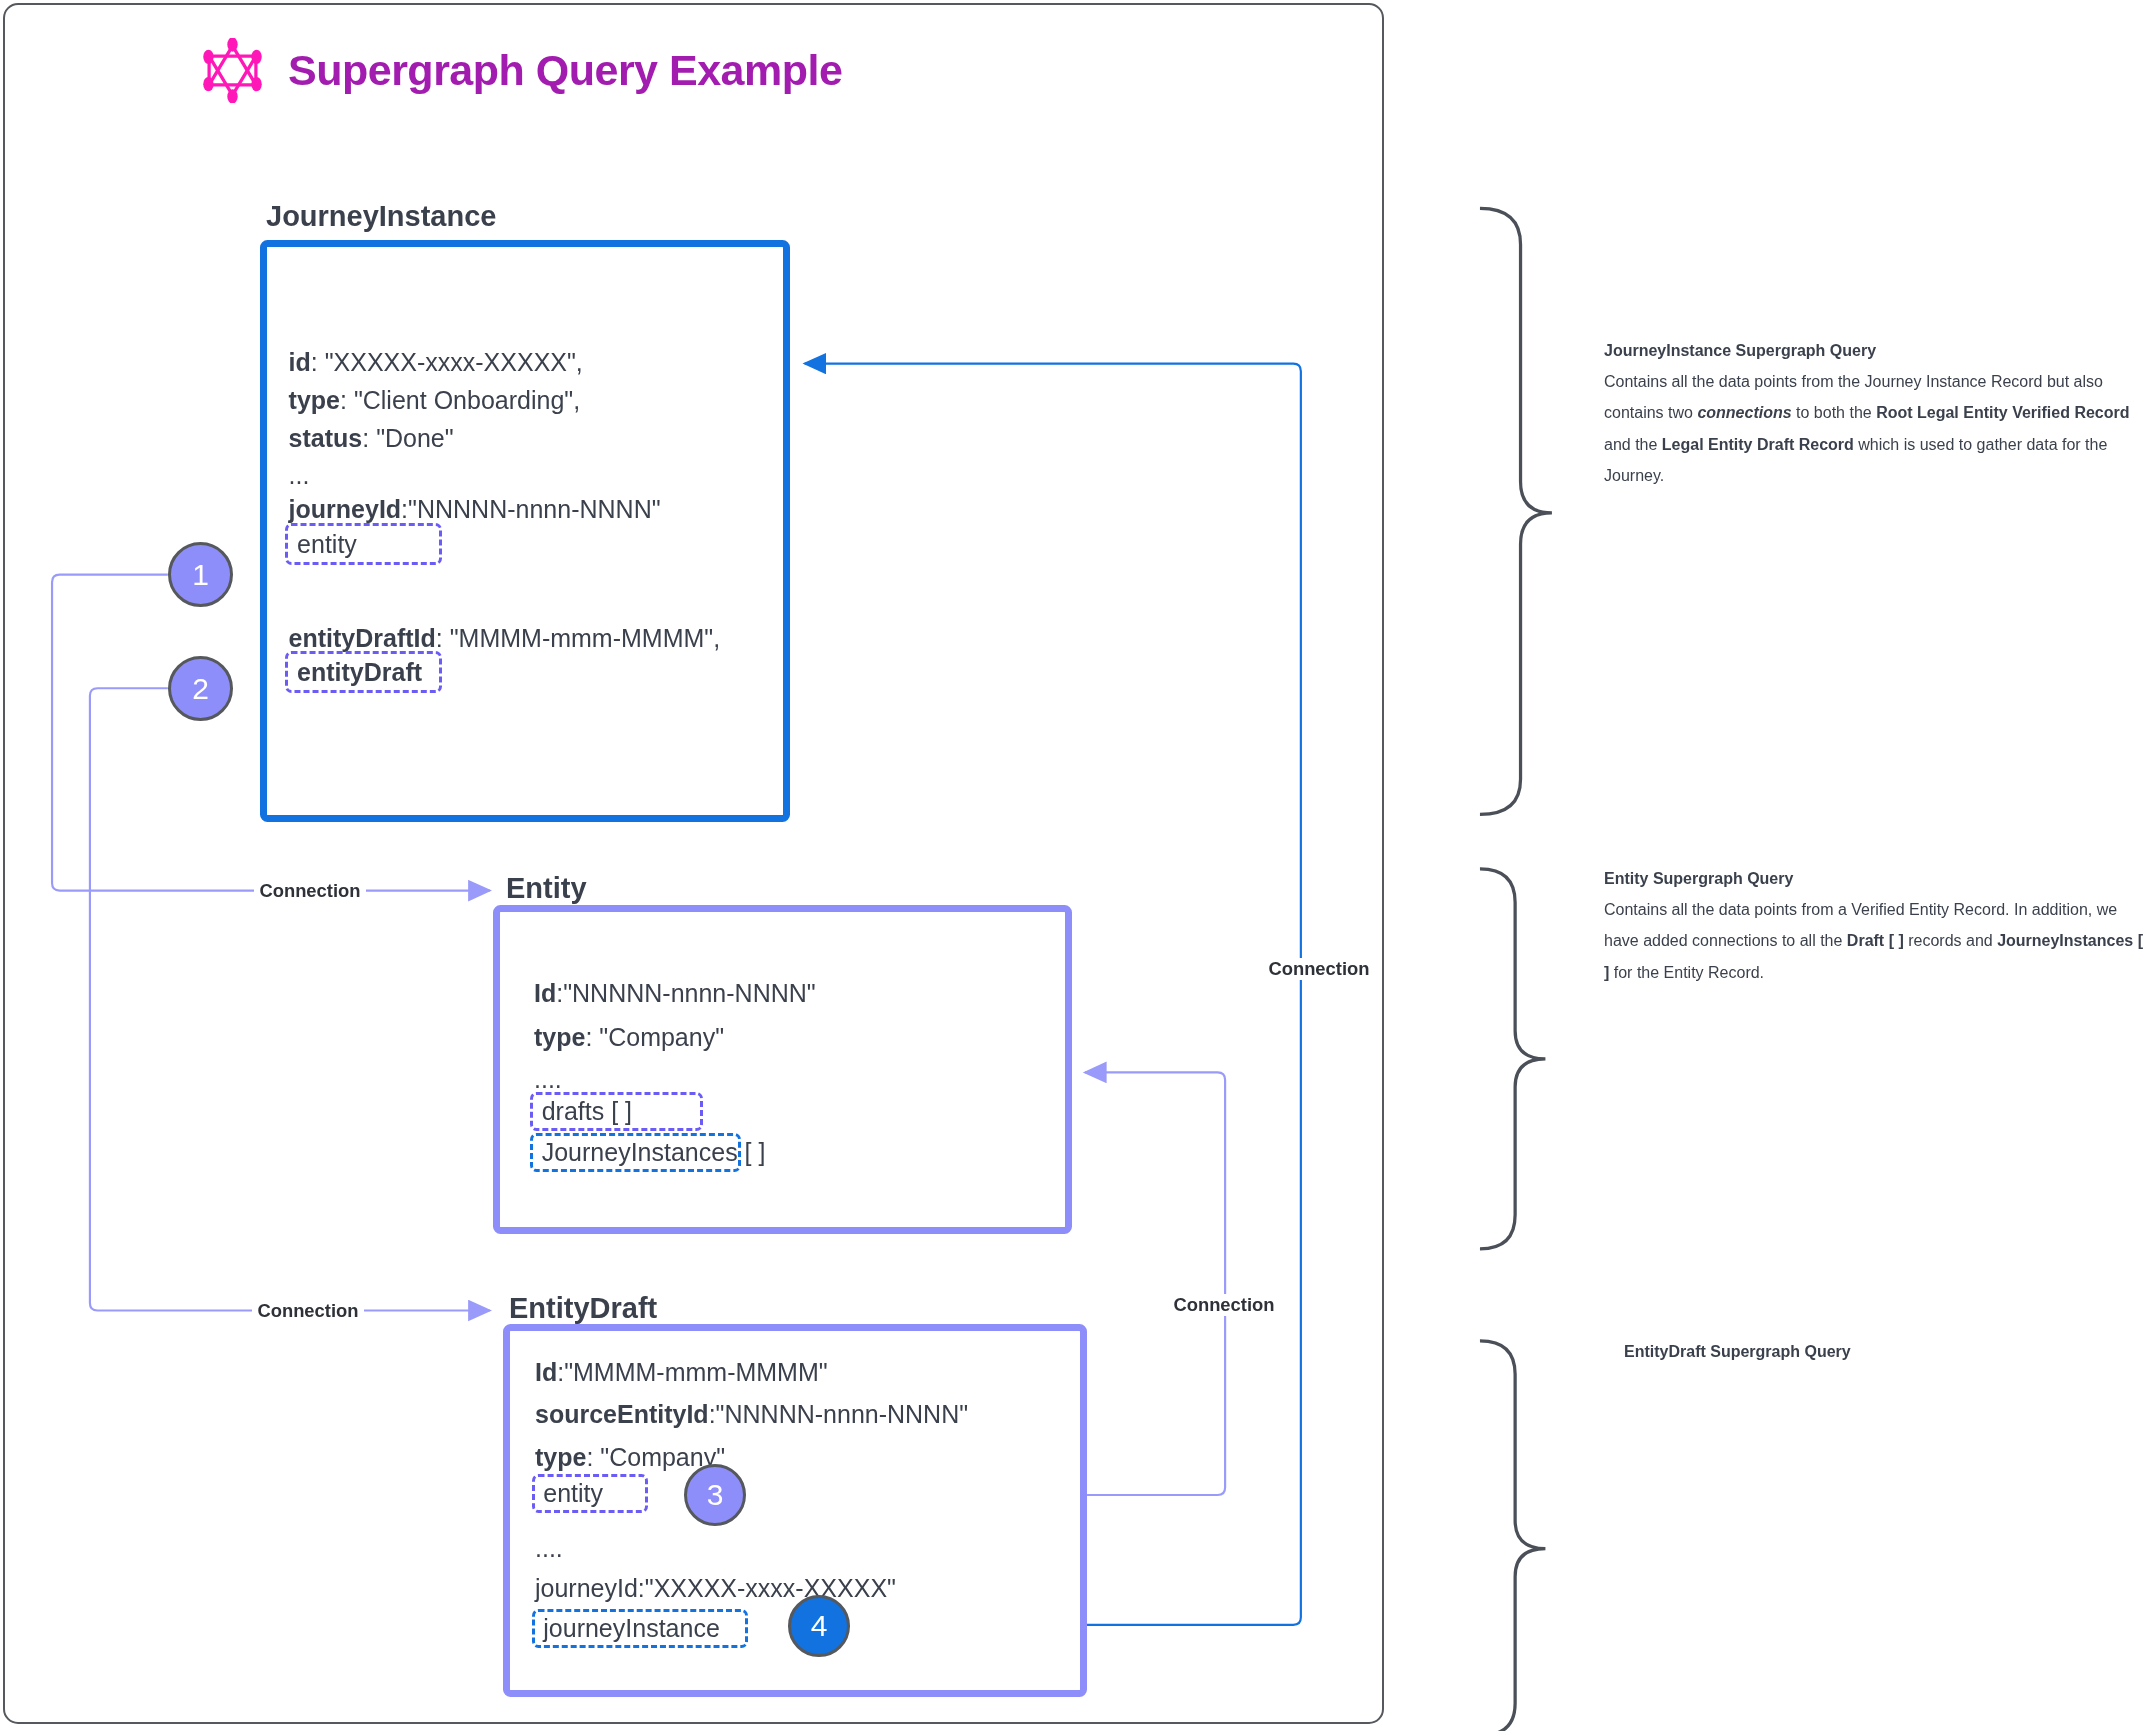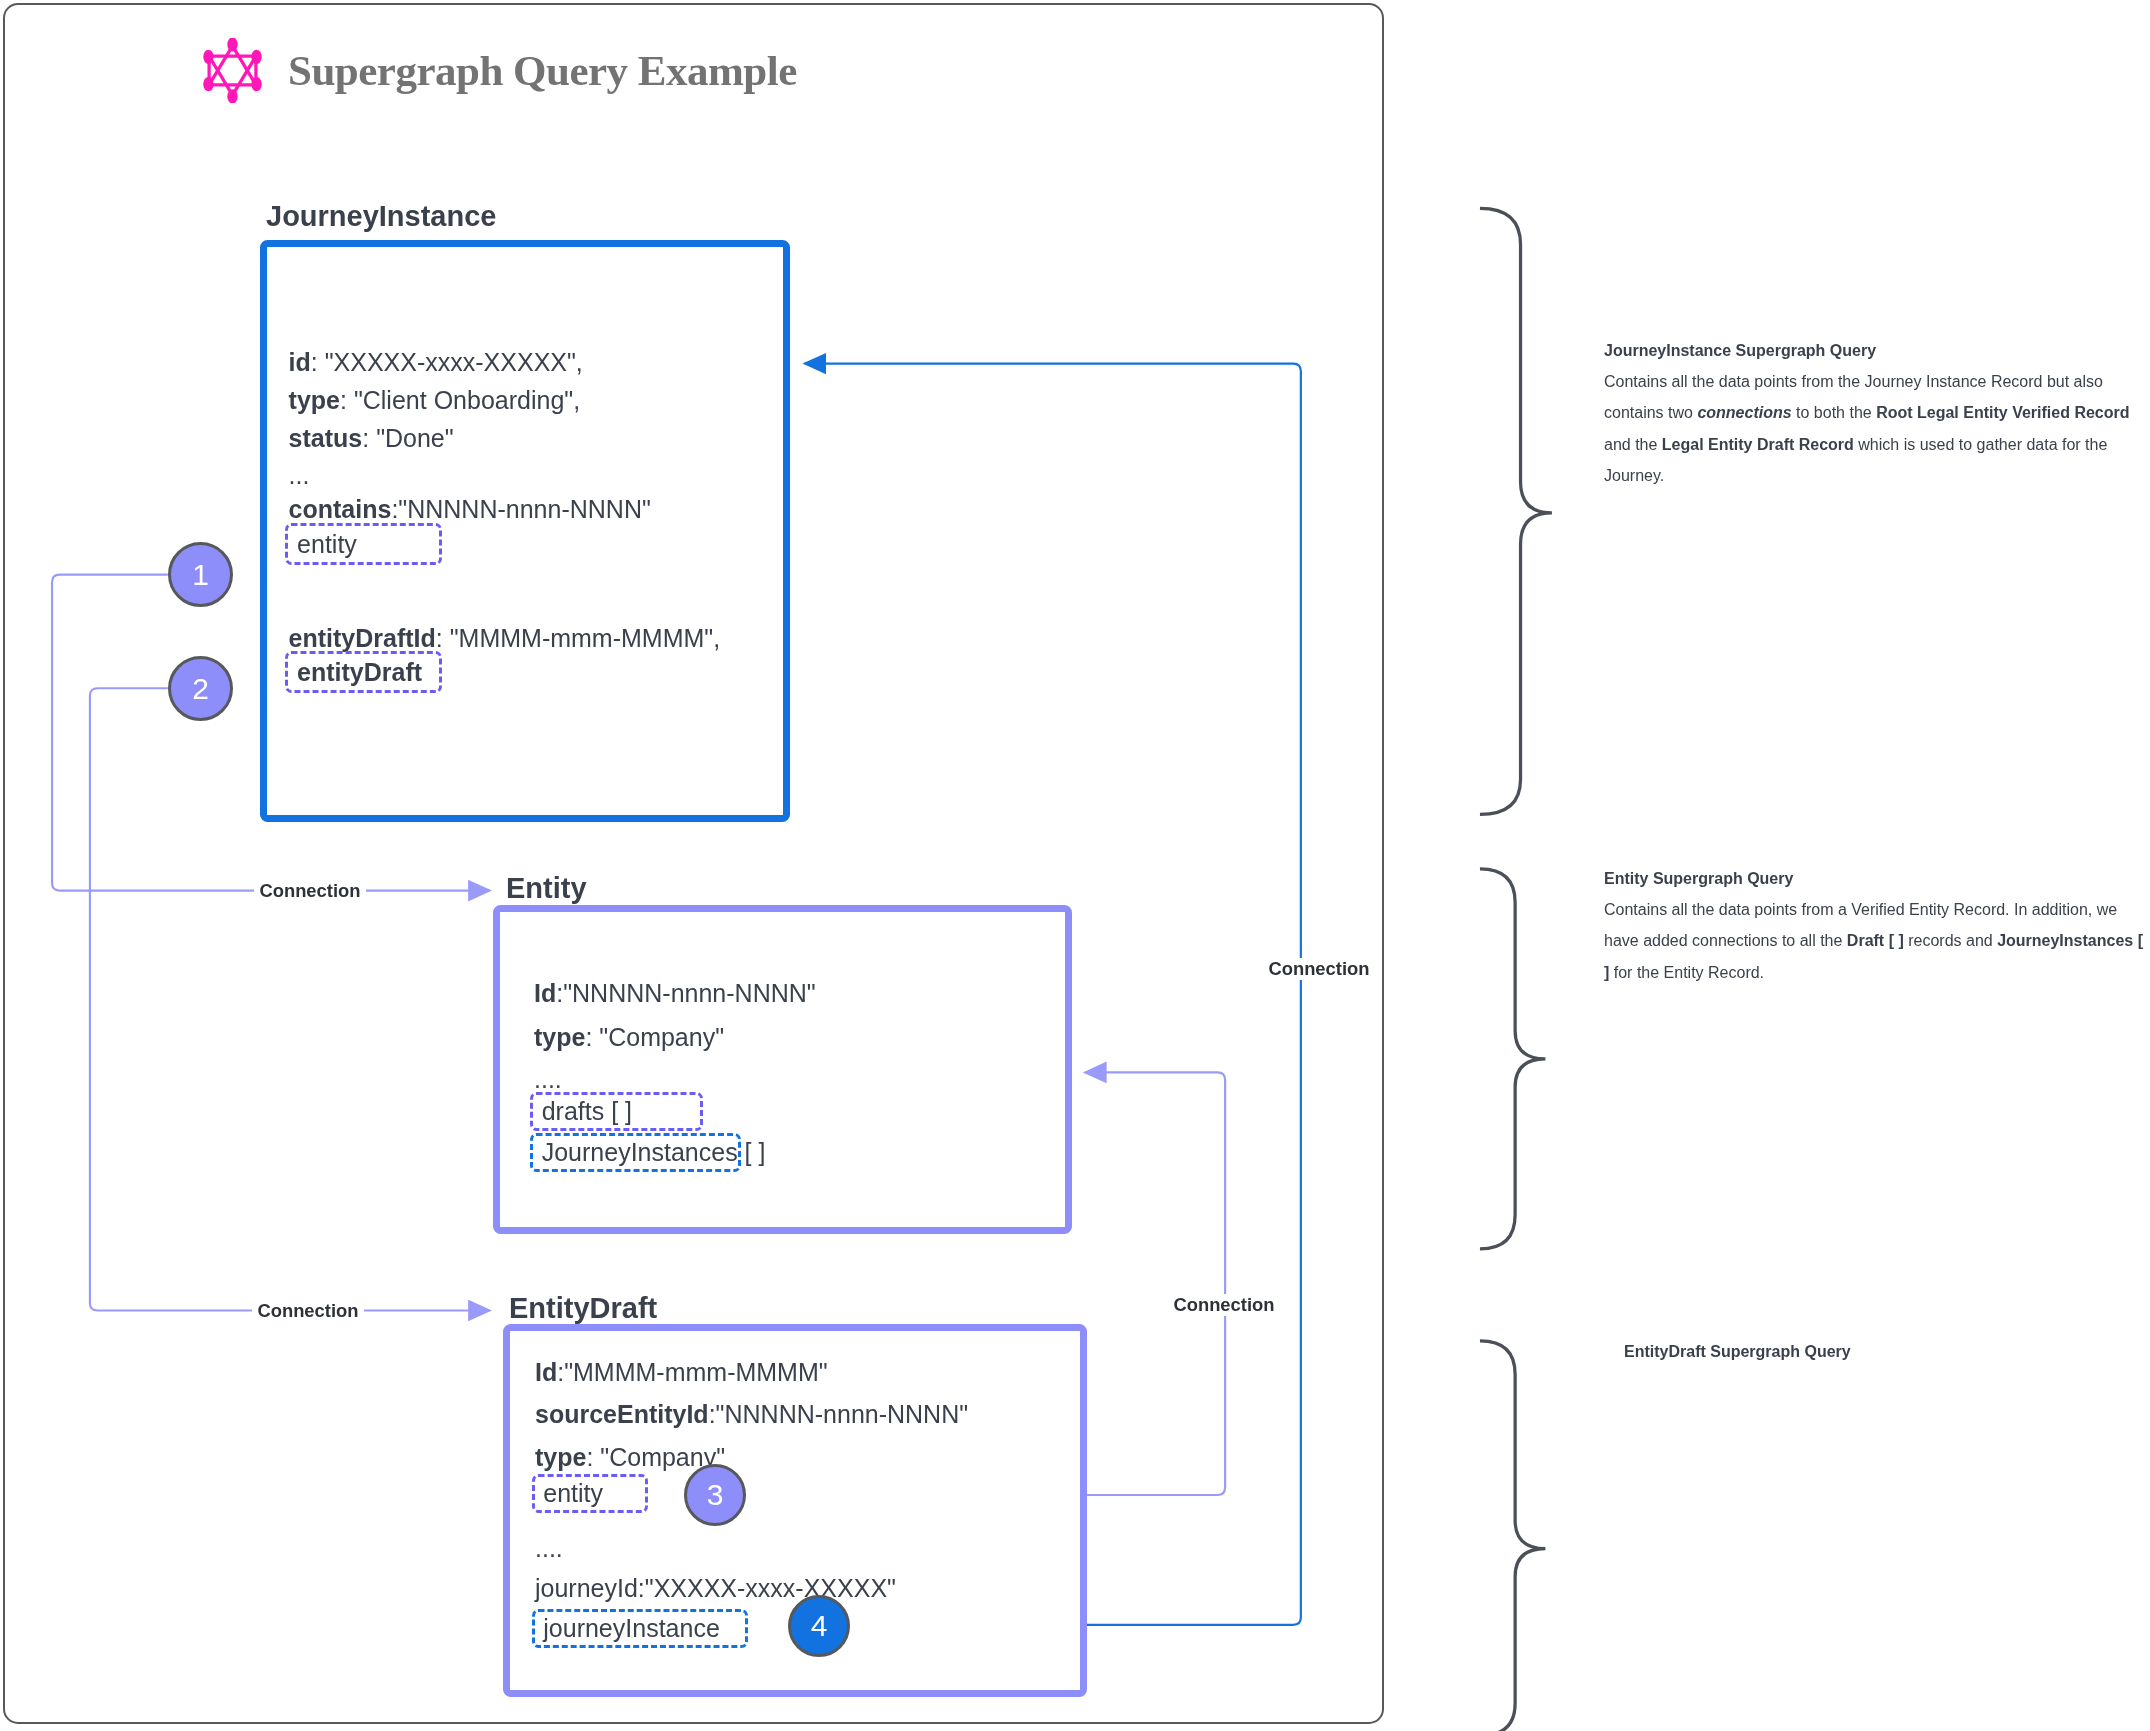--- a/index.html
+++ b/index.html
@@ -8,21 +8,21 @@
 
   
   .frame{
     position:absolute;left:3.2px;top:3.2px;width:1381px;height:1721px;
     border:2.2px solid #55585c;border-radius:15px;background:#fff;box-sizing:border-box;
   }
 
   
   .title-row{position:absolute;left:200px;top:38px;display:flex;align-items:center;gap:23px;}
   .gql-logo{width:65px;height:65px;display:block;}
-  .title-text{font-size:43px;font-weight:bold;color:#737373;letter-spacing:-0.5px;white-space:nowrap;font-family:Liberation Serif, serif;}
+  .title-text{font-size:43px;font-weight:bold;color:#a21caf;letter-spacing:-0.5px;white-space:nowrap;}
 
   
   .card-title{position:absolute;font-size:29px;font-weight:bold;color:#3b414c;white-space:nowrap;}
   .card{position:absolute;background:#fff;box-sizing:border-box;border-radius:7.6px;}
   .card.blue{border:7.6px solid #1172e0;}
   .card.purple{border:7.6px solid #8e8efa;}
 
   .fields{position:absolute;font-size:25px;color:#3b414c;line-height:1.0;}
   .fl{position:absolute;white-space:nowrap;}
   .fl b{font-weight:bold;}
@@ -126,21 +126,21 @@
     </g>
   </svg>
 
   <div class="card-title" style="left:266px;top:200px;">JourneyInstance</div>
   <div class="card blue" style="left:260px;top:240px;width:530px;height:582px;">
     <div class="fields">
       <div class="fl" style="left:21.6px;top:103px;"><b>id</b><span>: "XXXXX-xxxx-XXXXX",</span></div>
       <div class="fl" style="left:21.6px;top:141px;"><b>type</b><span>: "Client Onboarding",</span></div>
       <div class="fl" style="left:21.6px;top:179px;"><b>status</b><span>: "Done"</span></div>
       <div class="fl" style="left:21.6px;top:216px;"><b></b><span>...</span></div>
-      <div class="fl" style="left:21.6px;top:250px;"><b>contains</b><span>:"NNNNN-nnnn-NNNN"</span></div>
+      <div class="fl" style="left:21.6px;top:250px;"><b>journeyId</b><span>:"NNNNN-nnnn-NNNN"</span></div>
       <div class="fl" style="left:21.6px;top:379px;"><b>entityDraftId</b><span>: "MMMM-mmm-MMMM",</span></div>
     </div>
     <div class="pill p-purple" style="left:18.4px;top:276px;width:157px;height:42px;">entity</div>
     <div class="pill p-purple bold" style="left:18.4px;top:404px;width:157px;height:42px;">entityDraft</div>
   </div>
 
   <div class="badge purple" style="left:168px;top:542px;width:65px;height:65px;">1</div>
   <div class="badge purple" style="left:168px;top:656px;width:65px;height:65px;">2</div>
 
   <div class="card-title" style="left:506px;top:872px;">Entity</div>

